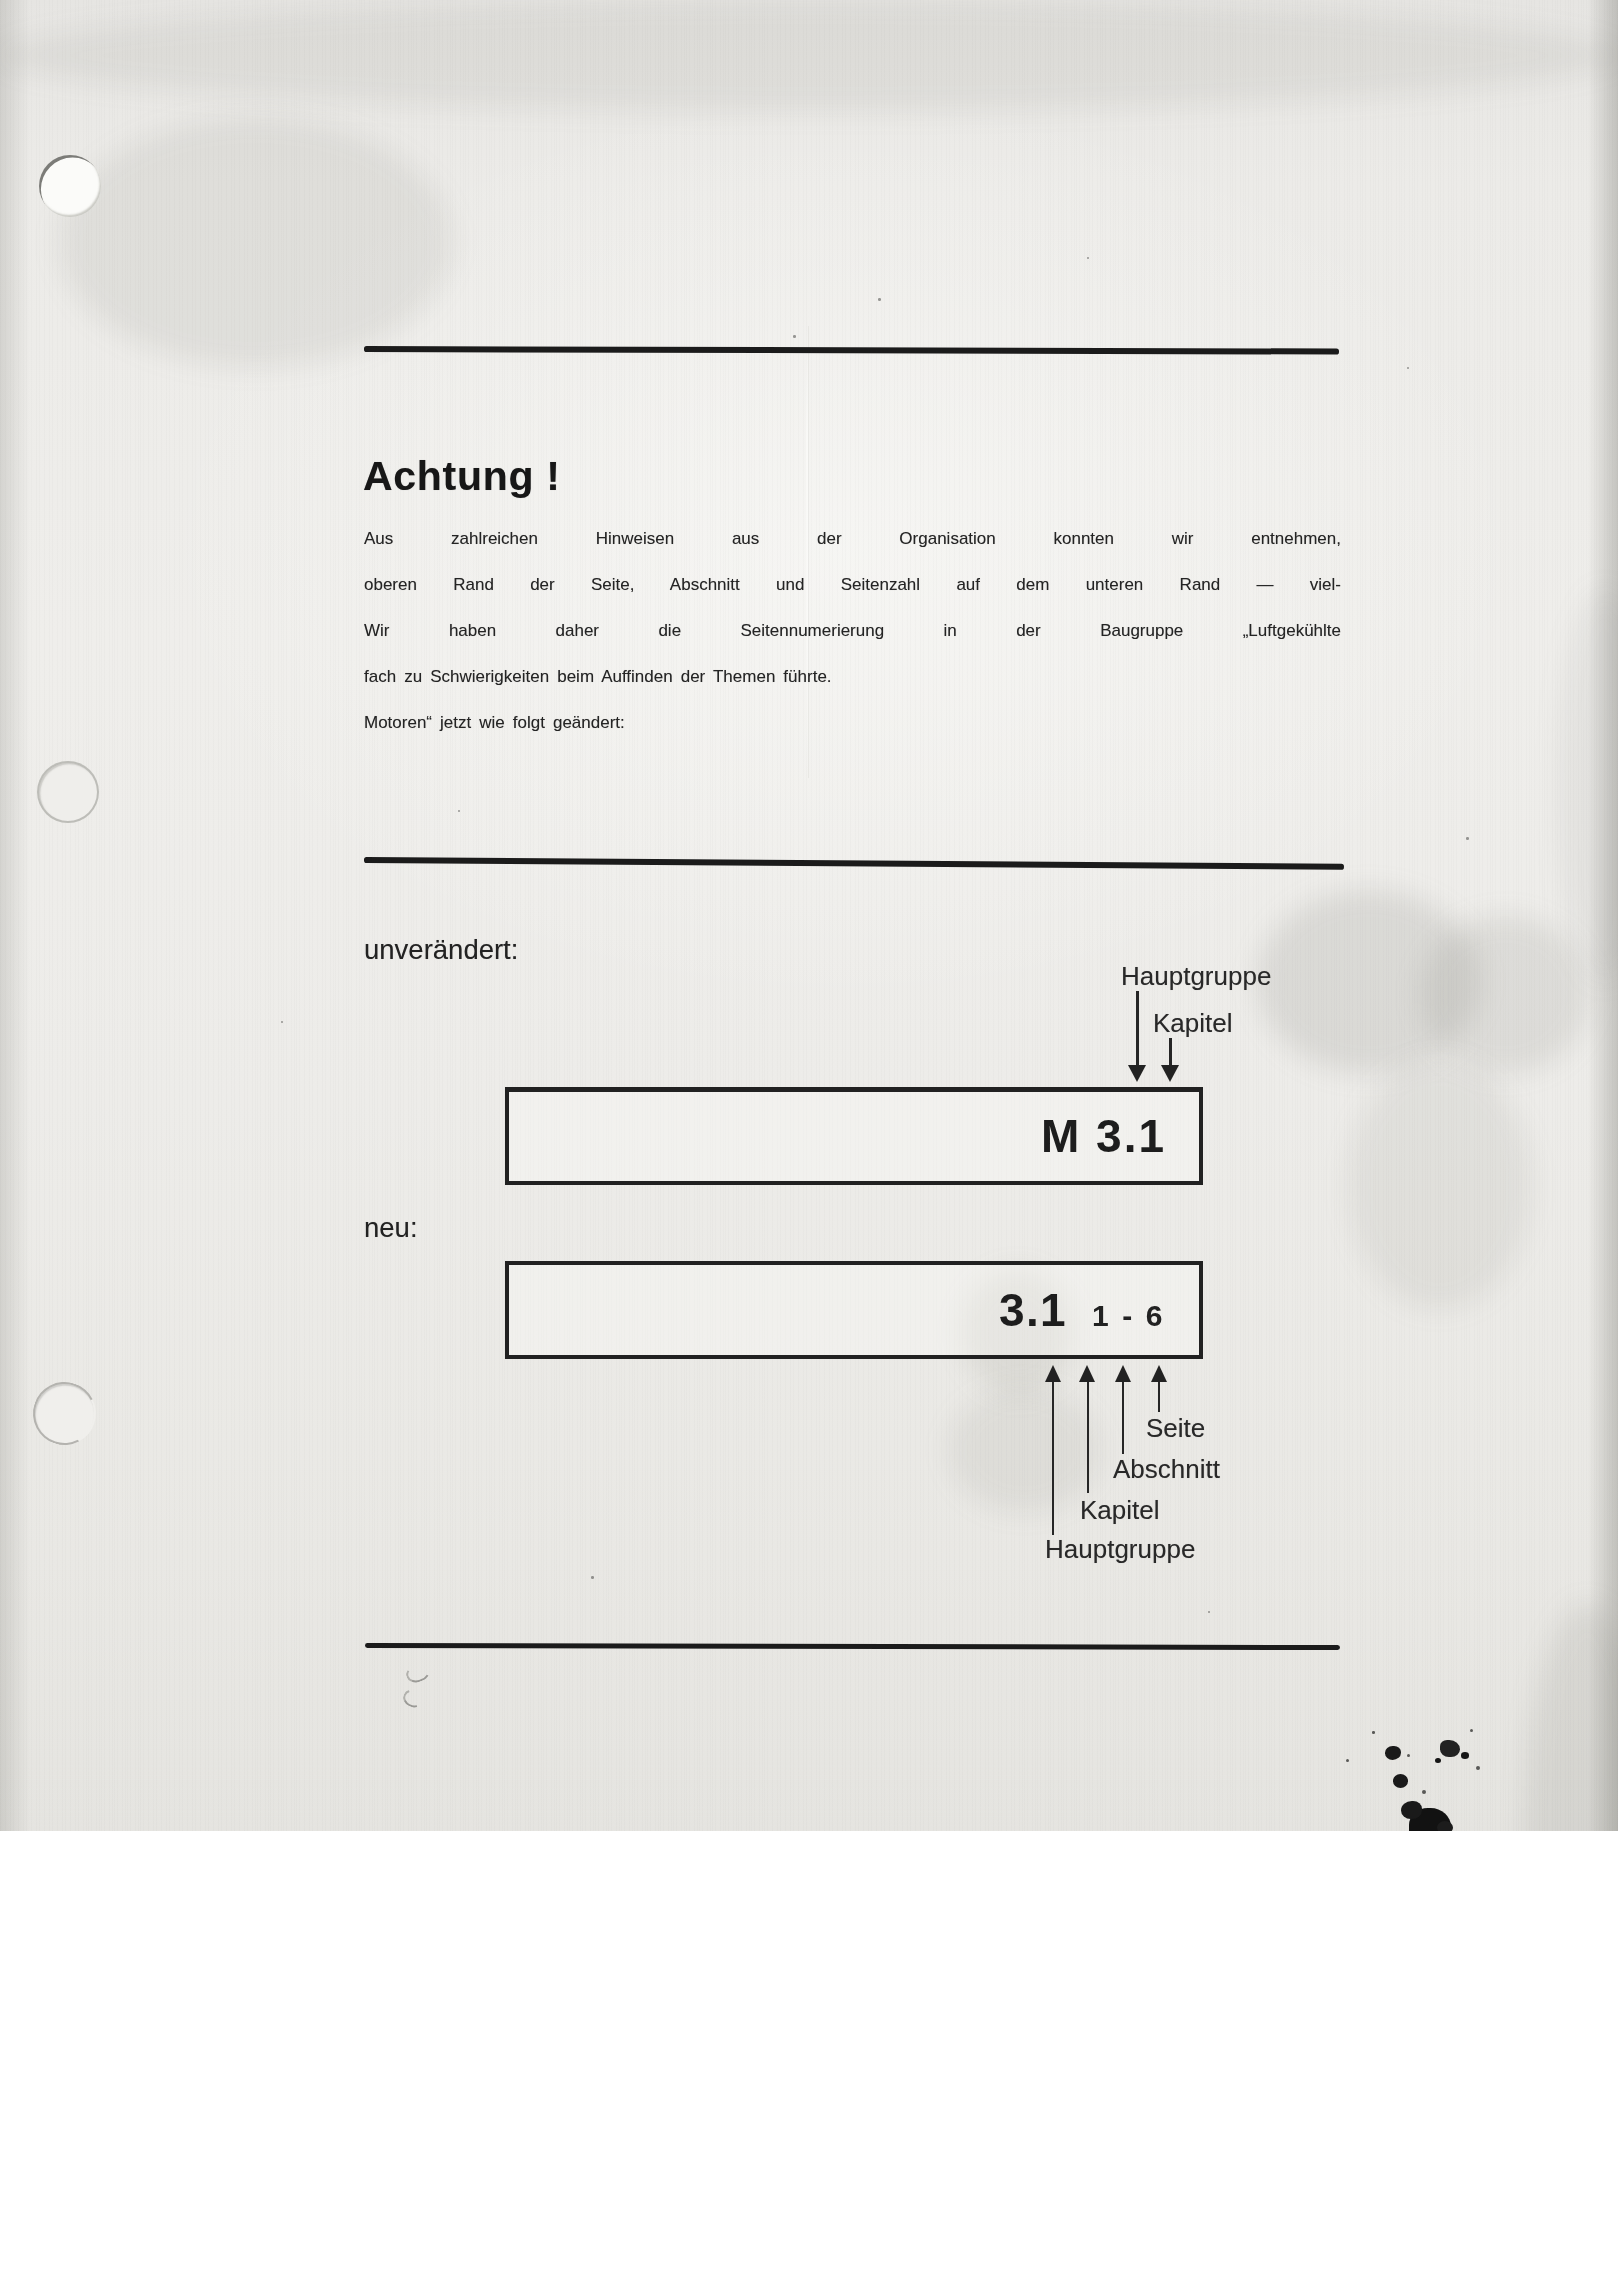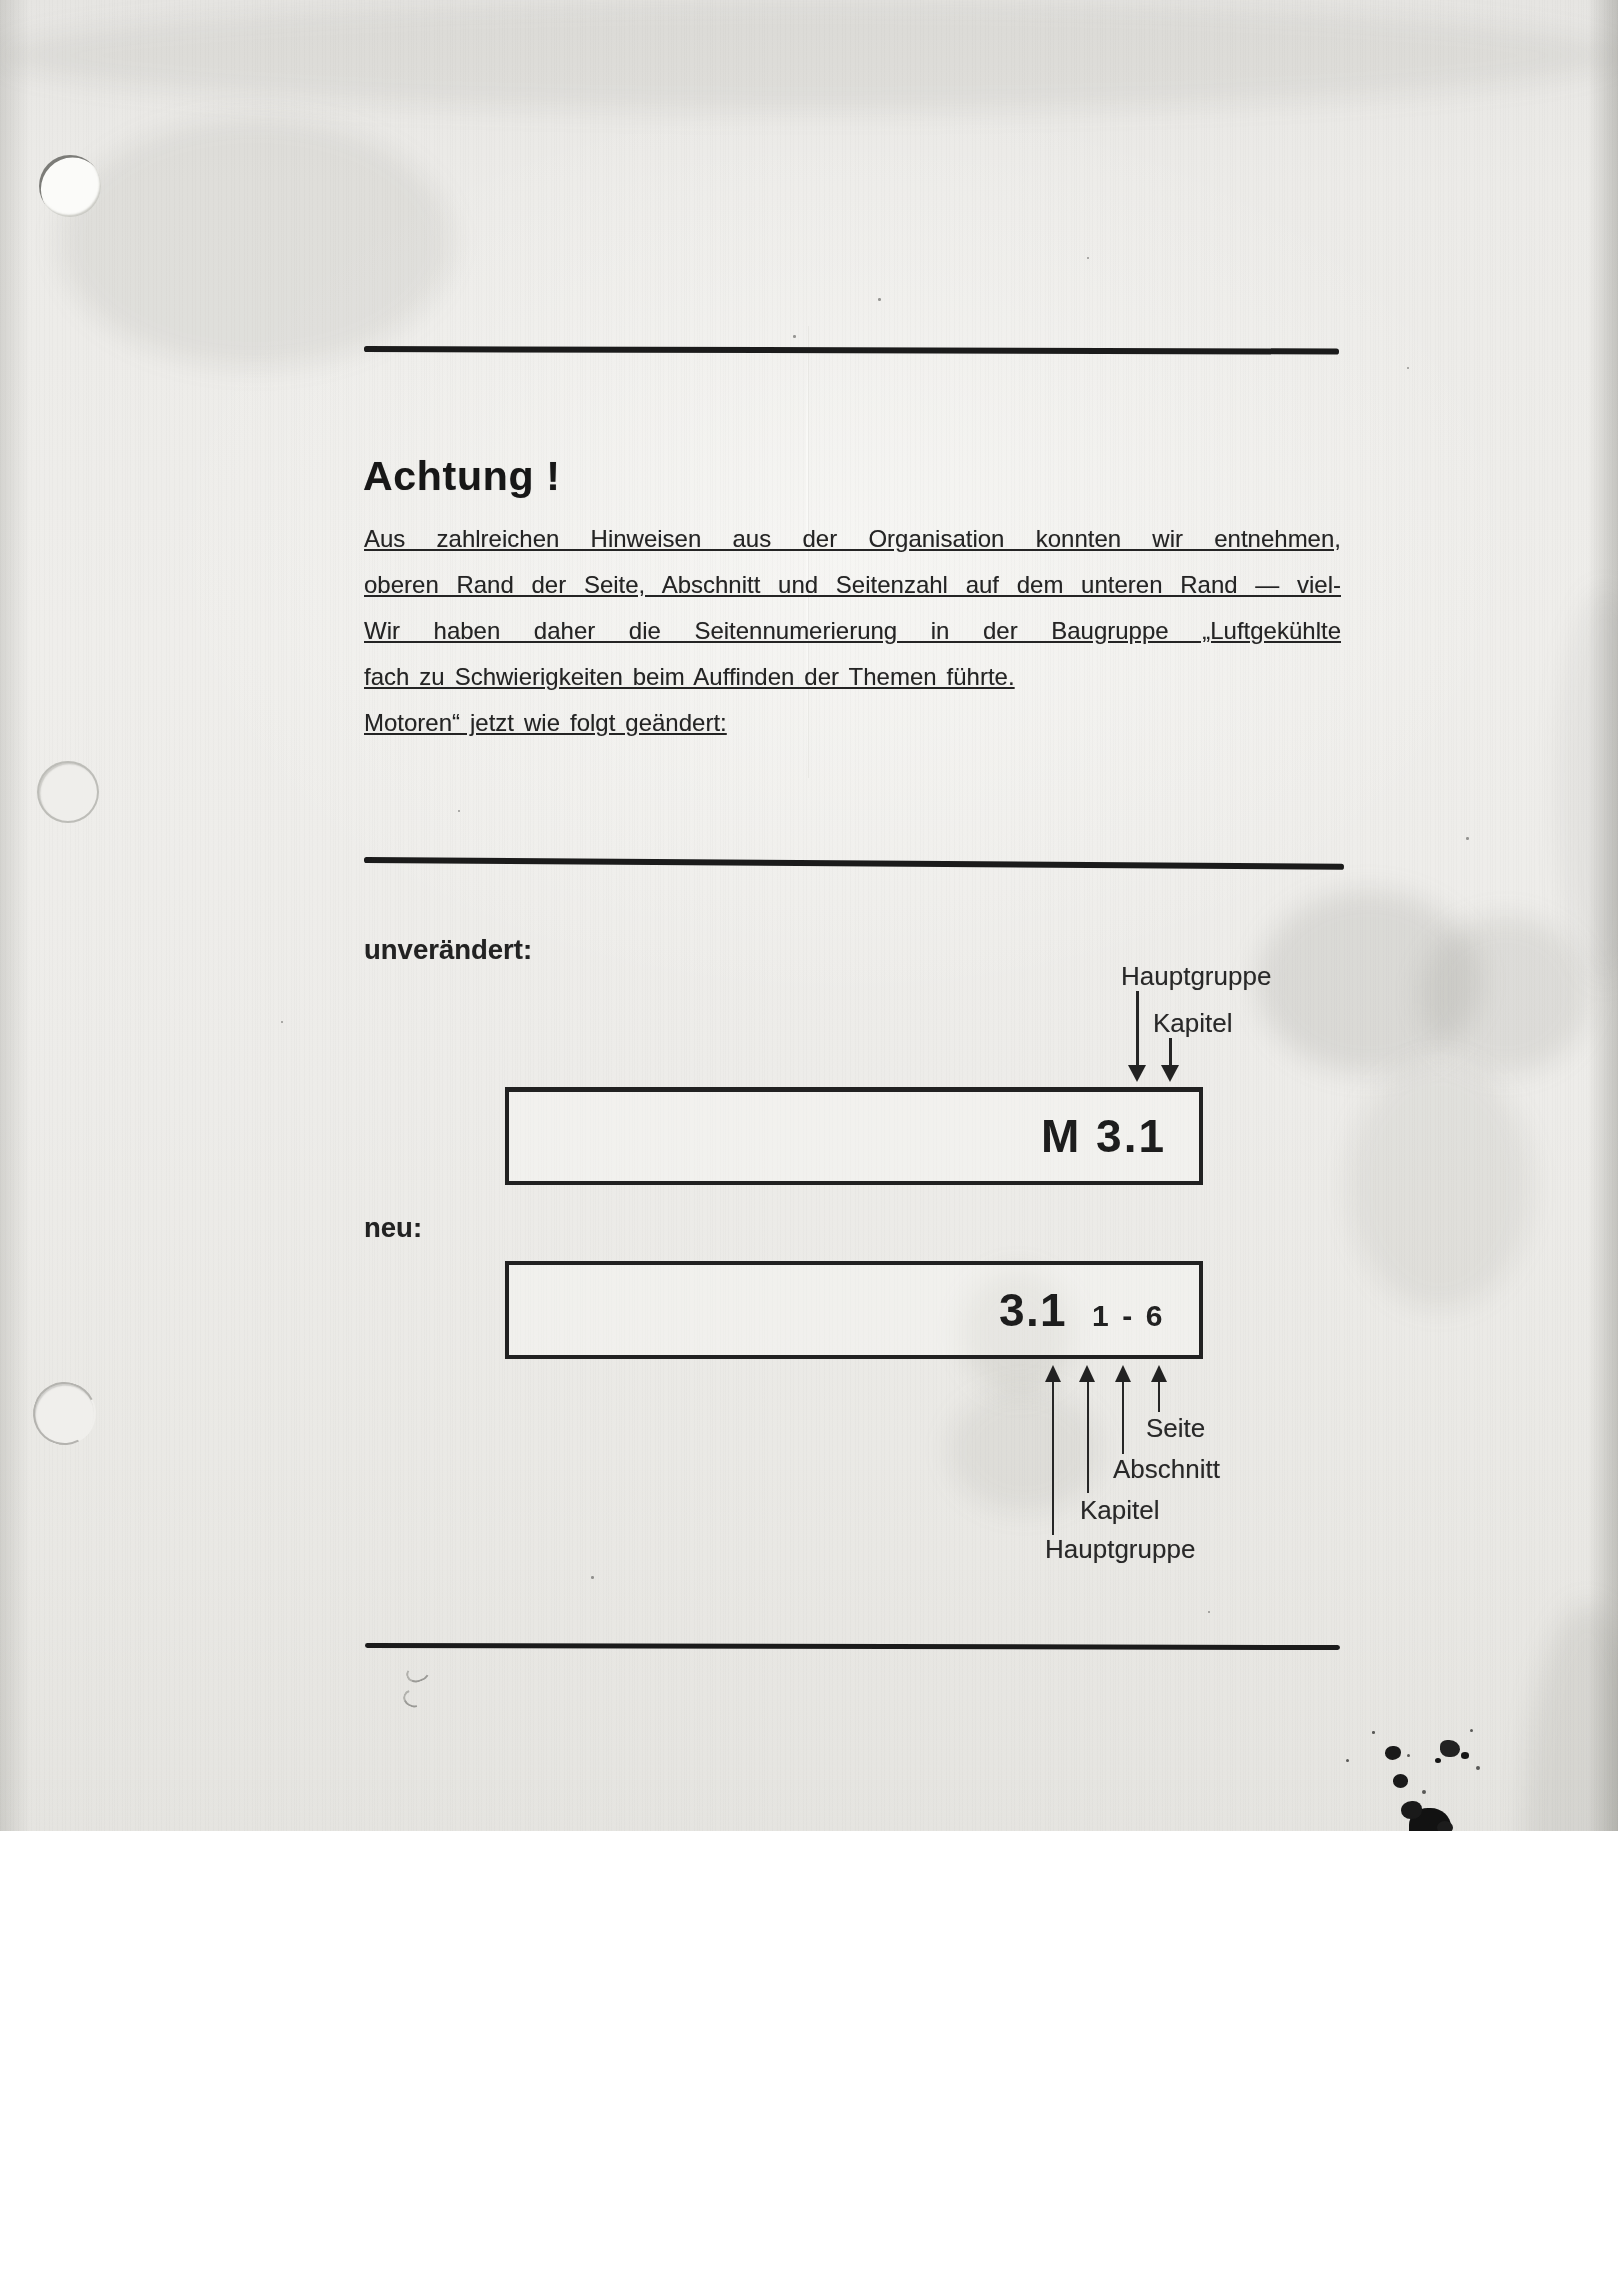--- a/index.html
+++ b/index.html
@@ -70,26 +70,26 @@
   .rule { position:absolute; background:#1b1b1b; border-radius:2.6px; transform-origin:left center; }
   .rule-top    { left:364px; top:346px;  width:975px; height:5.9px; transform:rotate(0.15deg); }
   .rule-mid    { left:364px; top:857px; width:980px; height:5.9px; transform:rotate(0.40deg); }
   .rule-bottom { left:365px; top:1643px; width:975px; height:5.2px; transform:rotate(0.12deg); }
 
   
   .heading {
     left:363px; top:453px; font-size:41px; font-weight:700; letter-spacing:0.7px; color:#171717;
     text-shadow: 0 0 0.7px rgba(23,23,23,0.4);
   }
-  .bodycopy { left:364px; top:516px; width:977px; font-size:24px; line-height:46px;
-    color:#242424; word-spacing:3.3px; text-shadow: 0 0 0.7px rgba(36,36,36,0.3); text-decoration: underline; }
+  .bodycopy { left:364px; top:516px; width:977px; font-size:17px; line-height:46px;
+    color:#242424; word-spacing:3.3px; text-shadow: 0 0 0.7px rgba(36,36,36,0.3); }
   .bline { width:100%; }
   .bline.just { text-align: justify; text-align-last: justify; }
 
-  .seclabel { position:absolute; font-size:27.5px; font-weight:700; color:#222;
+  .seclabel { position:absolute; font-size:27.5px; font-weight:400; color:#222;
     text-shadow:0 0 0.7px rgba(34,34,34,0.3); }
   .lbl-unchanged { left:364px; top:934px; }
   .lbl-new       { left:364px; top:1212px; }
 
   .dlabel { position:absolute; font-size:26px; font-weight:400; color:#282828;
     text-shadow:0 0 0.7px rgba(40,40,40,0.3); }
 
   
   .lbl-hg-old { left:1121px; top:961px; }
   .lbl-kp-old { left:1153px; top:1008px; }

